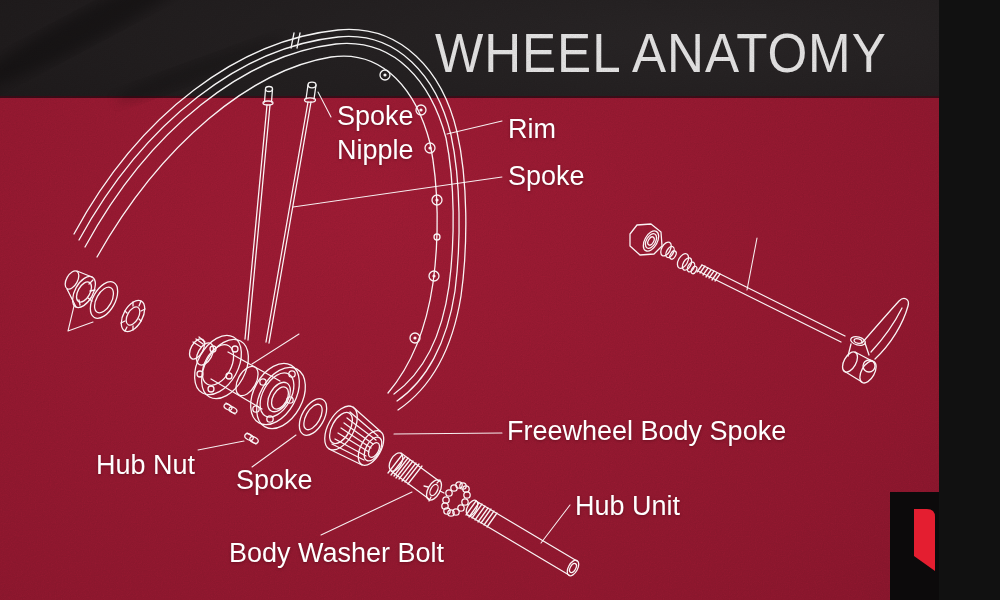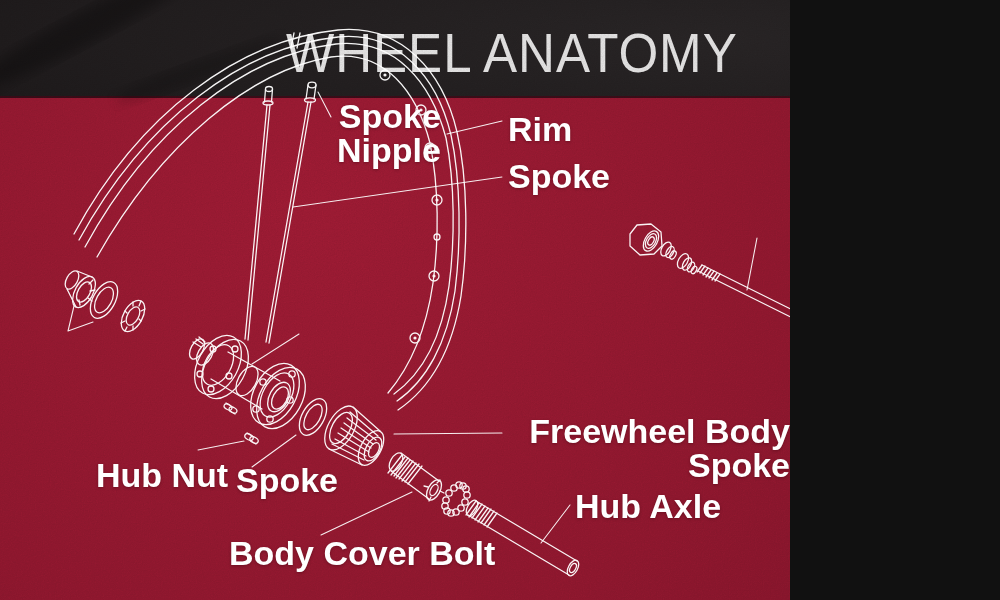--- a/index.html
+++ b/index.html
@@ -1,43 +1,43 @@
 <!DOCTYPE html>
 <html><head>
 <meta charset="utf-8">
 <style>
   html,body{margin:0;padding:0;background:#111;}
   #stage{
-    position:relative;width:790px;height:600px;overflow:hidden;
+    position:relative;width:939px;height:600px;overflow:hidden;
     background:radial-gradient(120% 140% at 40% 35%, #ab1e39 0%, #9c1a33 52%, #87152d 100%);
     font-family:"Liberation Sans",sans-serif;
   }
   #band{
     position:absolute;left:0;top:0;width:1000px;height:96px;
     background:radial-gradient(95% 170% at 70% 40%, #2c2829 0%, #252122 55%, #1e1a1b 100%);
     border-bottom:2px solid rgba(70,10,25,.8);
   }
   #title{
     position:absolute;top:26px;right:52px;margin:0;
     font-size:55px;line-height:1;font-weight:300;color:#f4f3f3;
     letter-spacing:1px;white-space:nowrap;
     transform:scaleX(.93);transform-origin:right top;
   }
   svg.art{position:absolute;left:0;top:0;}
   .lbl{
-    position:absolute;color:#fff;font-size:34px;line-height:34px;font-weight:700;
+    position:absolute;color:#fff;font-size:27px;line-height:34px;font-weight:400;
     white-space:pre-line;text-shadow:0 1px 3px rgba(40,0,12,.35);text-align:right;
   }
   #lbl-spoke-nipple{left:337px;top:99px}
   #lbl-rim{left:508px;top:112px}
   #lbl-spoke{left:508px;top:159px}
   #lbl-quick-release{left:766px;top:217px}
   #lbl-dust-cover{left:26px;top:335px}
   #lbl-hub-unit{left:287px;top:299px}
-  #lbl-hub-nut{left:96px;top:458px}
+  #lbl-hub-nut{left:96px;top:448px}
   #lbl-washer{left:236px;top:463px}
   #lbl-freewheel{left:507px;top:414px}
   #lbl-bolt{left:229px;top:536px}
   #lbl-axle{left:575px;top:489px}
 </style>
 </head>
 <body>
 
 <div id="stage">
 
@@ -238,16 +238,16 @@
     </g>
   </svg>
 
   <div class="lbl" id="lbl-spoke-nipple">Spoke
 Nipple</div>
   <div class="lbl" id="lbl-rim">Rim</div>
   <div class="lbl" id="lbl-spoke">Spoke</div>
   <div class="lbl" id="lbl-hub-nut">Hub Nut</div>
   <div class="lbl" id="lbl-washer">Spoke</div>
   <div class="lbl" id="lbl-freewheel">Freewheel Body Spoke</div>
-  <div class="lbl" id="lbl-bolt">Body Cover Bolt</div>
-  <div class="lbl" id="lbl-axle">Hub Axle</div>
+  <div class="lbl" id="lbl-bolt">Body Washer Bolt</div>
+  <div class="lbl" id="lbl-axle">Hub Unit</div>
 
 </div>
 
 </body></html>

